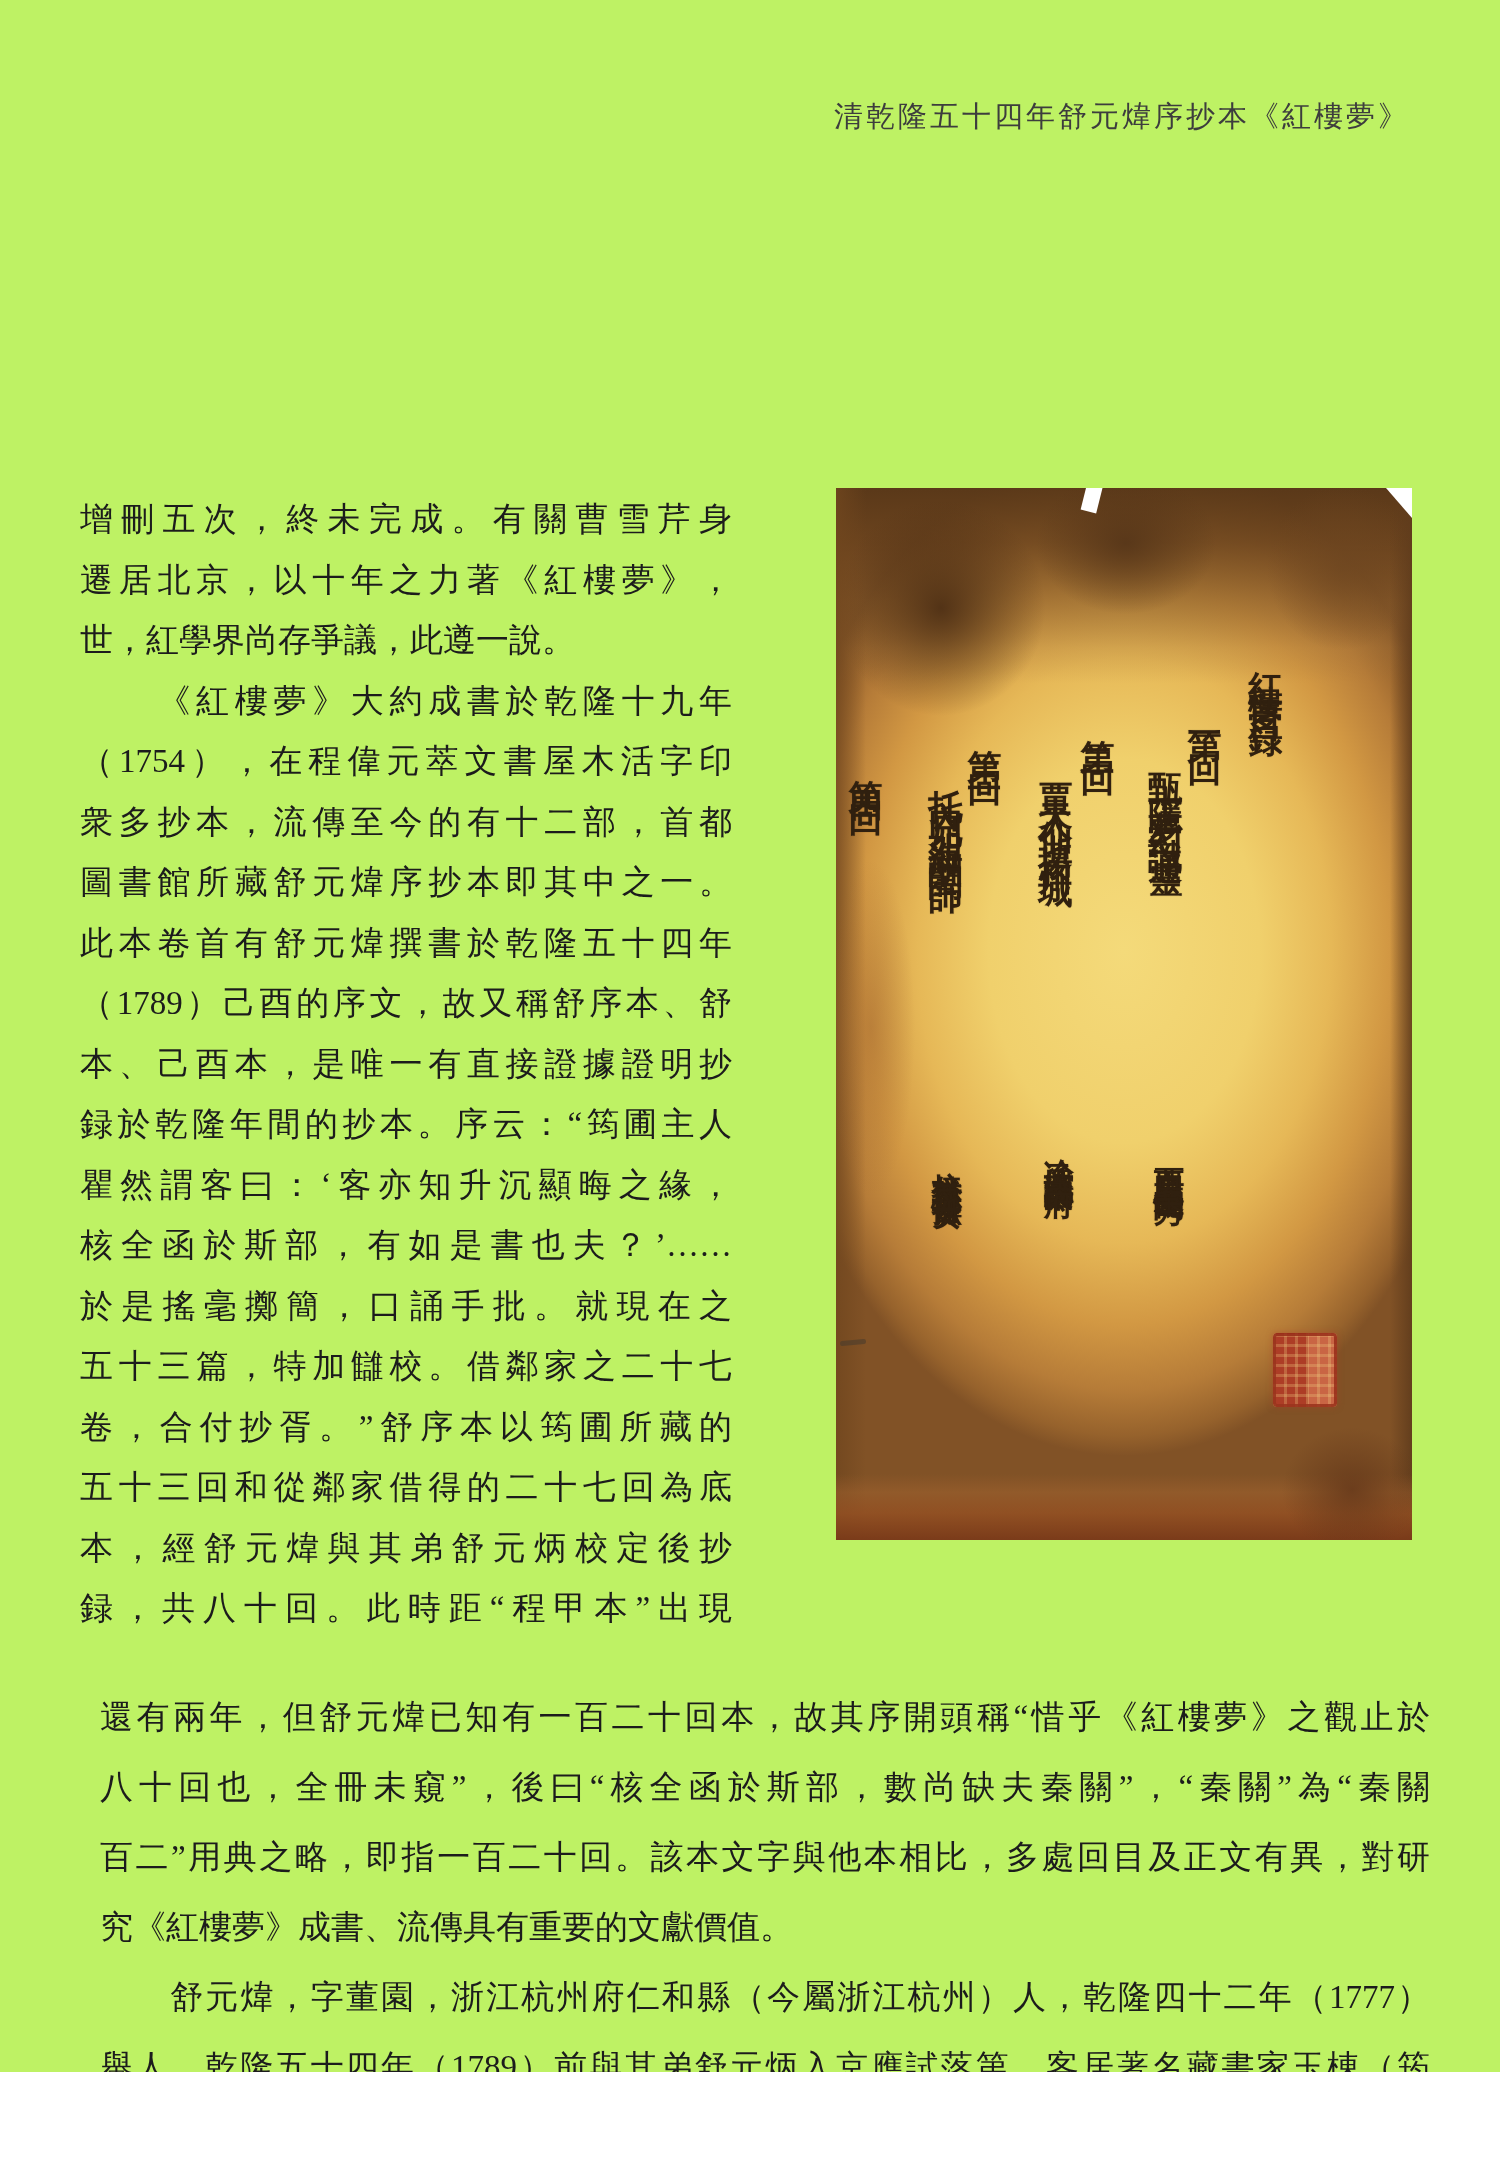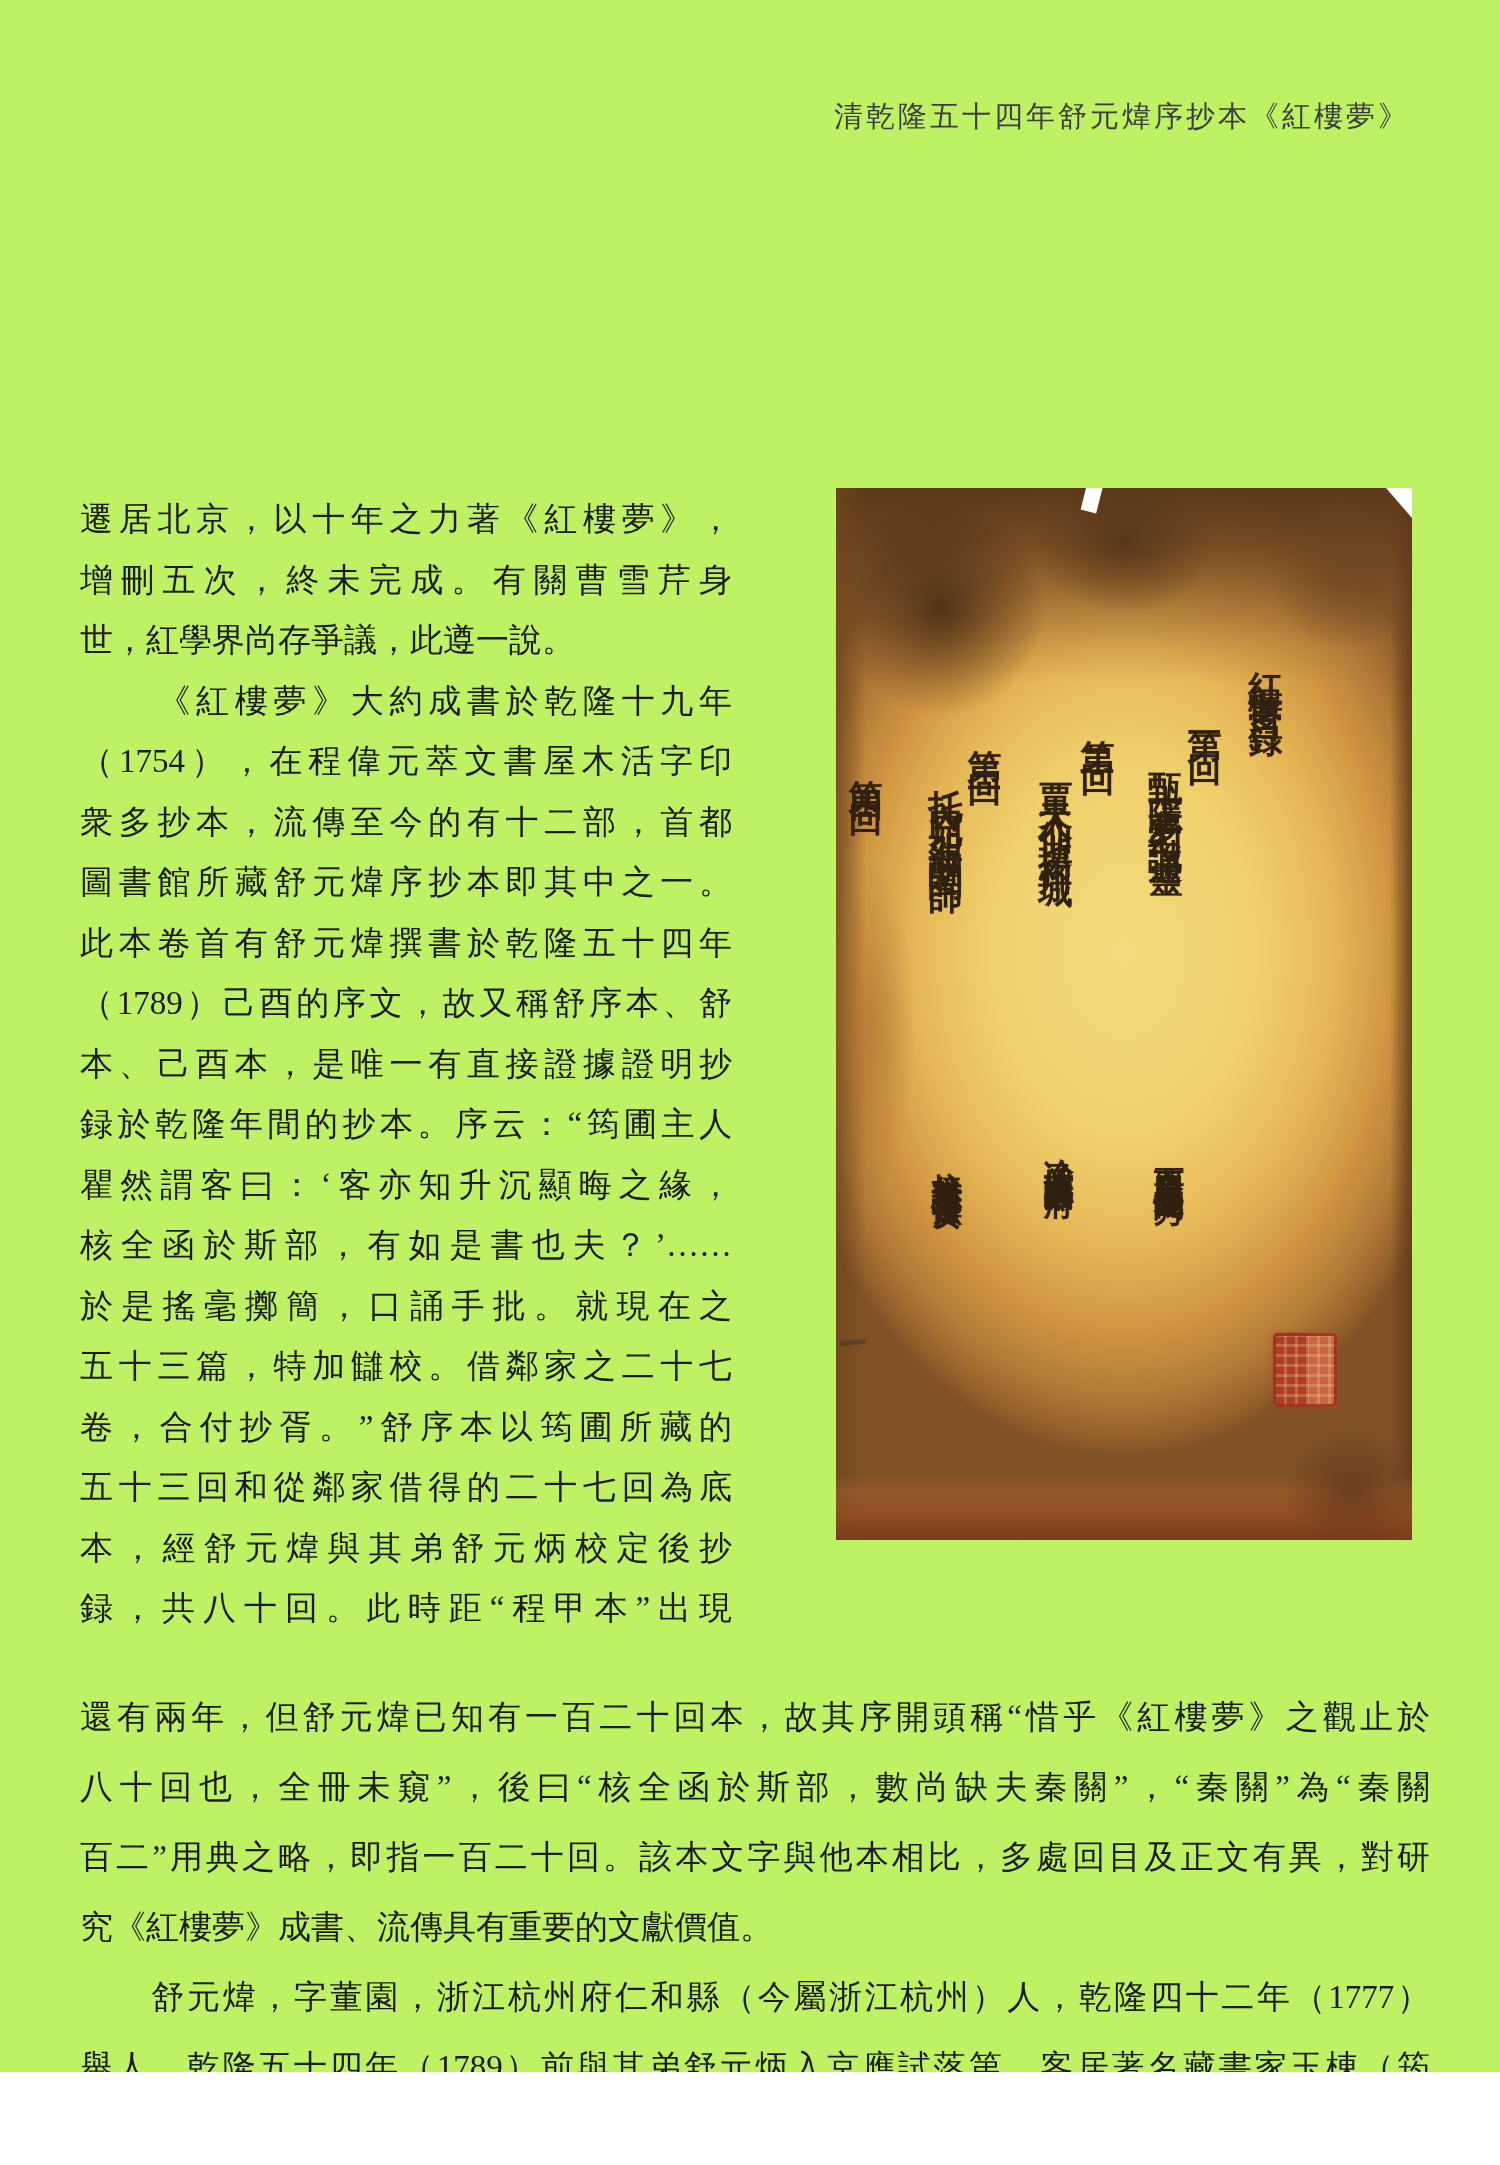--- a/index.html
+++ b/index.html
@@ -16,21 +16,21 @@
     white-space:nowrap;
   }
   
   .left-col { position:absolute; left:80px; top:489px; width:652px; }
   .fw-col   { position:absolute; left:80px; top:1682px; width:1350px; }
   .tline {
     font-size:33px; line-height:60.5px; white-space:nowrap;
     text-align:justify; text-align-last:justify;
     color:#1c1c1c;
   }
-  .fw-col .tline { line-height:70px; }
+  .fw-col .tline { line-height:70px;margin-left:20px; }
   .tline.end { text-align-last:left; }
   
   .manuscript {
     position:absolute; left:836px; top:488px; width:576px; height:1052px;
     overflow:hidden;
     background:
       radial-gradient(ellipse 62% 48% at 50% 44%,
         #f4da7a 0%, #f0d06c 38%, #e6b857 58%, #d29843 74%,
         #b67c38 87%, #96622c 96%, #815226 100%);
   }
@@ -113,22 +113,22 @@
   }
 </style>
 </head>
 <body>
 
 <div class="page">
 
   <div class="running-header">清乾隆五十四年舒元煒序抄本《紅樓夢》</div>
 
   <div class="left-col">
+    <div class="tline">增刪五次，終未完成。有關曹雪芹身</div>
     <div class="tline">遷居北京，以十年之力著《紅樓夢》，</div>
-    <div class="tline">增刪五次，終未完成。有關曹雪芹身</div>
     <div class="tline end">世，紅學界尚存爭議，此遵一說。</div>
     <div class="tline">　　《紅樓夢》大約成書於乾隆十九年</div>
     <div class="tline">（1754），在程偉元萃文書屋木活字印</div>
     <div class="tline">衆多抄本，流傳至今的有十二部，首都</div>
     <div class="tline">圖書館所藏舒元煒序抄本即其中之一。</div>
     <div class="tline">此本卷首有舒元煒撰書於乾隆五十四年</div>
     <div class="tline">（1789）己酉的序文，故又稱舒序本、舒</div>
     <div class="tline">本、己酉本，是唯一有直接證據證明抄</div>
     <div class="tline">録於乾隆年間的抄本。序云：“筠圃主人</div>
     <div class="tline">瞿然謂客曰：‘客亦知升沉顯晦之緣，</div>

